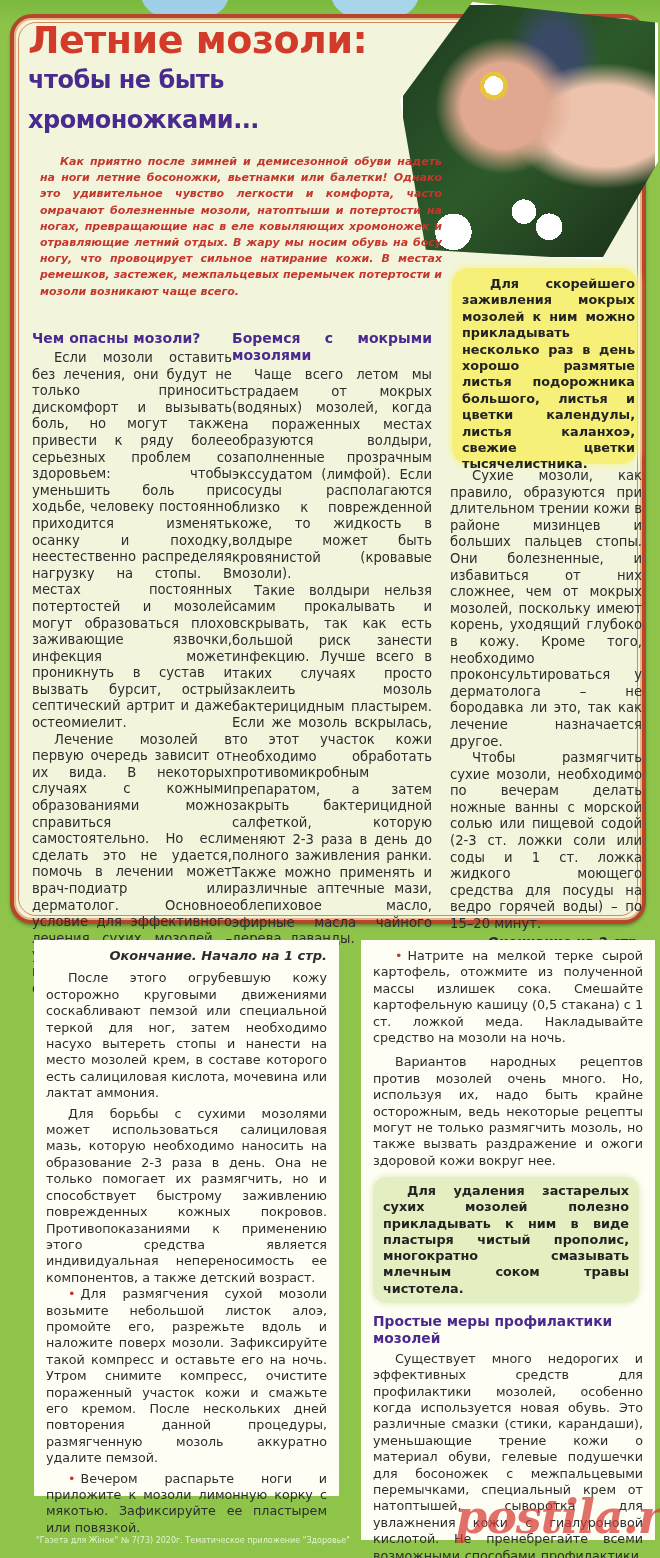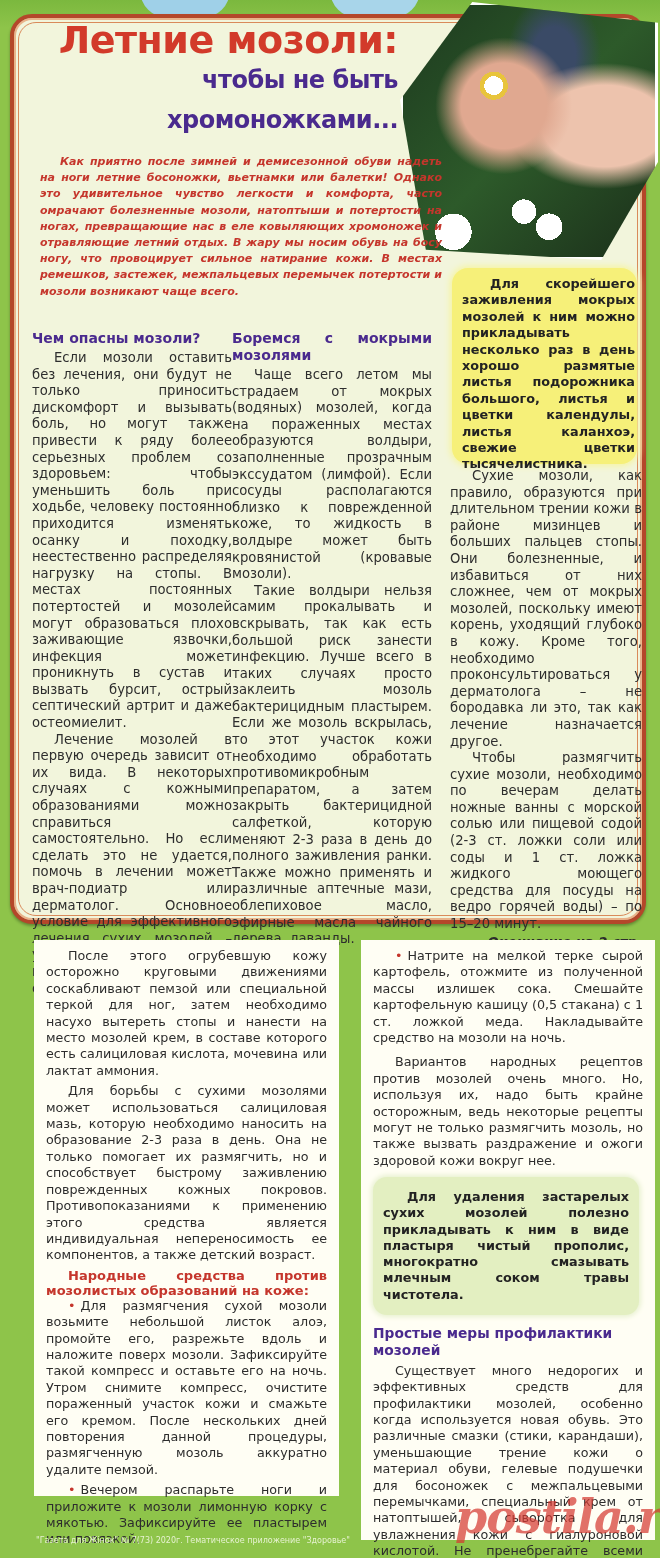--- a/index.html
+++ b/index.html
@@ -24,21 +24,21 @@
     background: #f2f5dc;
     border: 4px solid #b4472a;
     border-radius: 22px;
     box-shadow: inset 0 0 0 2px #e9b38a, 0 2px 3px rgba(0,0,0,.3);
   }
   .card1-inner-edge {
     position: absolute; left: 4px; top: 4px; right: 4px; bottom: 4px;
     border-radius: 18px; border: 1px solid #d98a5a; pointer-events: none;
   }
   .title {
-    position: absolute; left: 28px; top: 20px; width: 370px; text-align: right;
+    position: absolute; left: 28px; top: 20px; width: 370px; text-align: left;
     font-weight: bold; line-height: 40px;
   }
   .title .l1 { color: #d23a2a; font-size: 38px; display: block; letter-spacing: -0.5px; }
   .title .l2 { color: #4a2a8e; font-size: 24px; display: block; letter-spacing: -0.5px; }
   .photo {
     position: absolute; left: 400px; top: 2px; width: 258px; height: 258px;
     clip-path: polygon(28% 0, 100% 8%, 100% 62%, 78% 100%, 10% 96%, 0 38%);
     background:
       radial-gradient(circle at 36% 32%, #fff 0 4%, #e8c43c 4% 6%, transparent 6%),
       radial-gradient(circle at 48% 82%, #fff 0 5%, transparent 5%),
@@ -83,21 +83,21 @@
     font-size: 12.7px; line-height: 16.4px; color: #2d2d2d; text-align: justify;
   }
   .panel p { text-indent: 22px; }
   .panel-left { left: 34px; top: 940px; width: 305px; height: 556px; }
   .panel-right { left: 361px; top: 940px; width: 294px; height: 600px; }
   .panel h4 { text-align: right; font-style: italic; font-weight: bold; font-size: 13px; margin-bottom: 6px; }
   .red-head { color: #c5362c; font-weight: bold; font-size: 13px; line-height: 15px; text-indent: 22px; margin-top: 4px; }
   .bullet::before { content: "\2022"; color: #c5362c; margin-right: 5px; }
   .green-box {
     margin: 8px 4px 10px 0; background: #e3efc1; border-radius: 14px;
-    padding: 12px 10px; font-weight: bold; font-size: 12.8px; line-height: 16.2px; color: #222;
+    padding: 6px 10px; font-weight: bold; font-size: 12.8px; line-height: 16.2px; color: #222;
     box-shadow: 0 0 5px 2px #e8f1d0;
   }
   .green-box span { display: block; text-indent: 24px; }
   .panel h3 { color: #4a2a8e; font-size: 13.8px; font-weight: bold; text-align: left; line-height: 17px; margin-bottom: 4px; }
   .footer {
     position: absolute; left: 36px; top: 1536px; font-size: 8px; color: #e6f2d0;
   }
   .watermark {
     position: absolute; left: 455px; top: 1490px; font-family: "DejaVu Serif", serif;
     font-style: italic; font-weight: bold; font-size: 46px; color: rgba(214, 58, 50, 0.72);
@@ -141,23 +141,23 @@
   <span>Для скорейшего заживления мокрых мозолей к ним можно прикладывать несколько раз в день хорошо размятые листья подорожника большого, листья и цветки календулы, листья каланхоэ, свежие цветки тысячелистника.</span>
 </div>
 
 <div class="col col3">
   <p>Сухие мозоли, как правило, образуются при длительном трении кожи в районе мизинцев и больших пальцев стопы. Они болезненные, и избавиться от них сложнее, чем от мокрых мозолей, поскольку имеют корень, уходящий глубоко в кожу. Кроме того, необходимо проконсультироваться у дерматолога – не бородавка ли это, так как лечение назначается другое.</p>
   <p>Чтобы размягчить сухие мозоли, необходимо по вечерам делать ножные ванны с морской солью или пищевой содой (2-3 ст. ложки соли или соды и 1 ст. ложка жидкого моющего средства для посуды на ведро горячей воды) – по 15–20 минут.</p>
   <p class="signoff">Окончание на 2 стр.</p>
 </div>
 
 <div class="panel panel-left">
+  <h4>Окончание. Начало на 1 стр.</h4>
   <p>После этого огрубевшую кожу осторожно круговыми движениями соскабливают пемзой или специальной теркой для ног, затем необходимо насухо вытереть стопы и нанести на место мозолей крем, в составе которого есть салициловая кислота, мочевина или лактат аммония.</p>
   <p style="margin-top:4px">Для борьбы с сухими мозолями может использоваться салициловая мазь, которую необходимо наносить на образование 2-3 раза в день. Она не только помогает их размягчить, но и способствует быстрому заживлению поврежденных кожных покровов. Противопоказаниями к применению этого средства является индивидуальная непереносимость ее компонентов, а также детский возраст.</p>
-  <p class="red-head">Народные средства против мозолистых образований на коже:</p>
   <p class="bullet"><span>Для размягчения сухой мозоли возьмите небольшой листок алоэ, промойте его, разрежьте вдоль и наложите поверх мозоли. Зафиксируйте такой компресс и оставьте его на ночь. Утром снимите компресс, очистите пораженный участок кожи и смажьте его кремом. После нескольких дней повторения данной процедуры, размягченную мозоль аккуратно удалите пемзой.</span></p>
   <p class="bullet" style="margin-top:4px"><span>Вечером распарьте ноги и приложите к мозоли лимонную корку с мякотью. Зафиксируйте ее пластырем или повязкой.</span></p>
 </div>
 
 <div class="panel panel-right">
   <p class="bullet"><span>Натрите на мелкой терке сырой картофель, отожмите из полученной массы излишек сока. Смешайте картофельную кашицу (0,5 стакана) с 1 ст. ложкой меда. Накладывайте средство на мозоли на ночь.</span></p>
   <p style="margin-top:8px">Вариантов народных рецептов против мозолей очень много. Но, используя их, надо быть крайне осторожным, ведь некоторые рецепты могут не только размягчить мозоль, но также вызвать раздражение и ожоги здоровой кожи вокруг нее.</p>
   <div class="green-box">
     <span>Для удаления застарелых сухих мозолей полезно прикладывать к ним в виде пластыря чистый прополис, многократно смазывать млечным соком травы чистотела.</span>
   </div>

